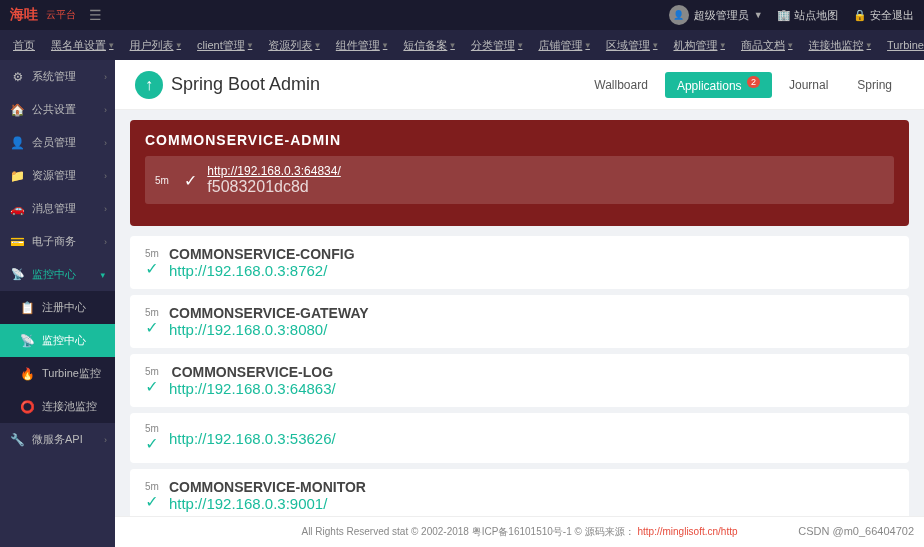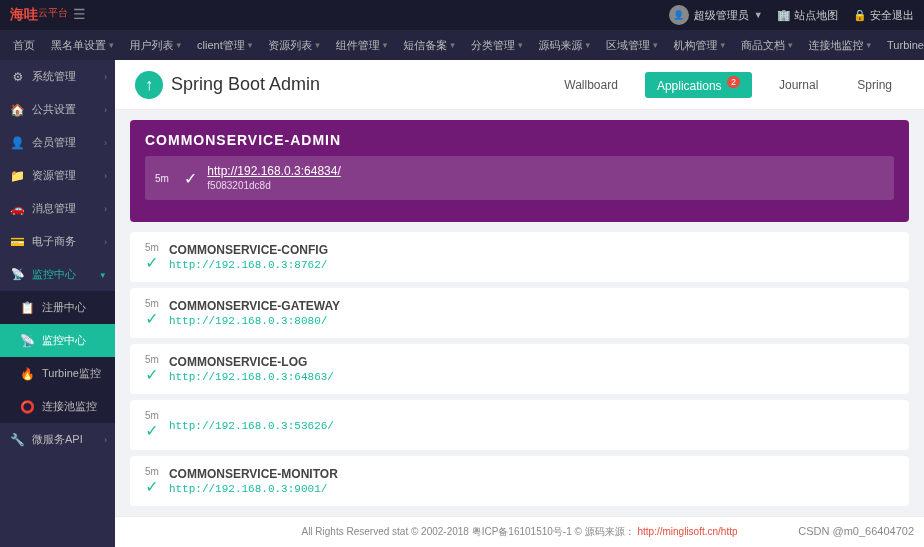--- a/index.html
+++ b/index.html
@@ -1,28 +1,28 @@
 <!DOCTYPE html>
 <html><head>
   <meta charset="utf-8">
   <style>
     * { margin: 0; padding: 0; box-sizing: border-box; }
     body { font-family: "Microsoft YaHei", Arial, sans-serif; font-size: 12px; background: #f0f2f5; width: 924px; height: 547px; overflow: hidden; }
 
     
     .top-bar { background: #1a1a2e; height: 30px; display: flex; align-items: center; justify-content: space-between; padding: 0 10px; }
-    .top-bar-left { display: flex; }
+    .top-bar-left { display: flex; align-items: center; gap: 8px; }
     .top-bar-right { display: flex; align-items: center; gap: 15px; }
     .admin-info { display: flex; align-items: center; gap: 5px; color: #ccc; font-size: 11px; }
     .avatar { width: 20px; height: 20px; border-radius: 50%; background: #888; overflow: hidden; display: flex; align-items: center; justify-content: center; color: #fff; font-size: 9px; }
     .top-action { color: #ccc; font-size: 11px; display: flex; align-items: center; gap: 3px; }
 
     
     .nav-bar { background: #252540; height: 30px; display: flex; align-items: center; padding: 0 5px; overflow: hidden; }
-    .nav-item { color: #bbb; font-size: 11px; padding: 0 8px; height: 30px; display: flex; align-items: center; white-space: nowrap; cursor: pointer; }
+    .nav-item { color: #bbb; font-size: 11px; padding: 0 8px; height: 30px; display: flex; align-items: center; white-space: nowrap; cursor: pointer; text-decoration: underline; }
     .nav-item .arrow { font-size: 9px; margin-left: 3px; color: #777; }
 
     
     .layout { display: flex; height: 487px; }
 
     
     .sidebar { width: 115px; background: #2c2c4a; display: flex; flex-direction: column; height: 100%; flex-shrink: 0; }
     .sidebar-item { display: flex; align-items: center; padding: 9px 10px; color: #bbb; font-size: 11px; cursor: pointer; position: relative; }
     .sidebar-item.active { background: #1abc9c; color: #fff; }
     .sidebar-item .si-icon { width: 16px; margin-right: 6px; text-align: center; font-size: 12px; }
@@ -36,49 +36,49 @@
     .sidebar-sub .sidebar-item.active { background: #1abc9c; }
 
     
     .main { flex: 1; display: flex; flex-direction: column; overflow: hidden; }
 
     
     .sba-header { background: #fff; display: flex; align-items: center; justify-content: space-between; padding: 0 20px; height: 50px; border-bottom: 1px solid #eee; }
     .sba-brand { display: flex; align-items: center; gap: 8px; }
     .sba-logo { width: 28px; height: 28px; background: #1abc9c; border-radius: 50%; display: flex; align-items: center; justify-content: center; color: #fff; font-size: 14px; font-weight: bold; }
     .sba-title { font-size: 18px; color: #333; font-weight: 500; }
-    .sba-nav { display: flex; align-items: center; gap: 15px; }
+    .sba-nav { display: flex; align-items: center; gap: 5px; }
     .sba-nav-item { padding: 5px 12px; color: #555; font-size: 12px; cursor: pointer; border-radius: 3px; }
     .sba-nav-item.active { background: #1abc9c; color: #fff; }
     .sba-nav-item .badge { background: #e74c3c; color: #fff; border-radius: 10px; font-size: 9px; padding: 1px 4px; margin-left: 2px; }
 
     
     .content-area { flex: 1; overflow-y: auto; padding: 10px 15px; background: #f0f2f5; }
     .content-area::-webkit-scrollbar { width: 6px; }
     .content-area::-webkit-scrollbar-thumb { background: #ccc; border-radius: 3px; }
 
     .up-label { color: #888; font-size: 11px; margin-bottom: 6px; }
 
     
-    .service-card-featured { background: #701a75; border-radius: 4px; padding: 12px 15px; margin-bottom: 10px; }
+    .service-card-featured { background: #7f1d1d; border-radius: 4px; padding: 12px 15px; margin-bottom: 10px; }
     .service-card-featured .service-name { color: #fff; font-size: 14px; font-weight: bold; letter-spacing: 1px; }
     .service-card-featured .service-detail { display: flex; align-items: center; gap: 10px; margin-top: 10px; padding: 8px 10px; background: rgba(255,255,255,0.15); border-radius: 3px; }
     .service-card-featured .check-icon { color: #fff; font-size: 16px; }
     .service-card-featured .service-link { color: #fff; font-size: 12px; text-decoration: underline; display: block; }
     .service-card-featured .service-id { color: rgba(255,255,255,0.8); font-size: 11px; }
     .service-card-featured .time-badge { color: rgba(255,255,255,0.9); font-size: 10px; margin-right: 5px; }
 
     
     .service-card { background: #fff; border-radius: 4px; padding: 10px 15px; margin-bottom: 6px; display: flex; align-items: center; gap: 10px; }
     .service-card .check-col { display: flex; flex-direction: column; align-items: center; }
     .service-card .check-icon { color: #1abc9c; font-size: 16px; }
     .service-card .time-badge { color: #888; font-size: 10px; }
     .service-card .service-info { }
-    .service-card .service-name { color: #444; font-size: 12px; font-weight: bold; }
-    .service-card .service-link { color: #1abc9c; font-size: 11px; text-decoration: none; font-family: Liberation Mono, monospace; }
+    .service-card .service-name { color: #444; font-size: 14px; font-weight: bold; text-align: center; }
+    .service-card .service-link { color: #1abc9c; font-size: 15px; text-decoration: none; }
 
     
     .footer { background: #fff; text-align: center; padding: 8px; font-size: 10px; color: #888; border-top: 1px solid #eee; }
     .footer a { color: #e74c3c; text-decoration: none; }
 
     
     .csdn-watermark { position: absolute; bottom: 10px; right: 10px; color: #888; font-size: 11px; }
   </style>
 </head>
 <body>
@@ -132,21 +132,21 @@
     </div>
   <div class="nav-item">
       <span>短信备案</span>
       <span class="arrow">▾</span>
     </div>
   <div class="nav-item">
       <span>分类管理</span>
       <span class="arrow">▾</span>
     </div>
   <div class="nav-item">
-      <span>源码来源</span>
+      <span>店铺管理</span>
       <span class="arrow">▾</span>
     </div>
   <div class="nav-item">
       <span>区域管理</span>
       <span class="arrow">▾</span>
     </div>
   <div class="nav-item">
       <span>机构管理</span>
       <span class="arrow">▾</span>
     </div>
@@ -255,21 +255,21 @@
 
     <div class="content-area">
 
       <div class="service-card-featured">
         <div class="service-name">COMMONSERVICE-ADMIN</div>
         <div class="service-card-featured service-detail" style="background:rgba(255,255,255,0.15);border-radius:3px;padding:8px 10px;margin-top:8px;display:flex;align-items:center;gap:10px;">
           <span class="time-badge" style="color:rgba(255,255,255,0.9);font-size:10px;">5m</span>
           <span class="check-icon" style="color:#fff;font-size:16px;">✓</span>
           <div>
             <a class="service-link" style="color:#fff;font-size:12px;display:block;">http://192.168.0.3:64834/</a>
-            <span class="service-id" style="color:rgba(255,255,255,0.8);font-size:10px;">f5083201dc8d</span>
+            <span class="service-id" style="color:rgba(255,255,255,0.8);font-size:16px;">f5083201dc8d</span>
           </div>
         </div>
       </div>
 
       <div class="service-card">
         <div class="check-col">
           <span class="time-badge">5m</span>
           <span class="check-icon">✓</span>
         </div>
         <div class="service-info">

